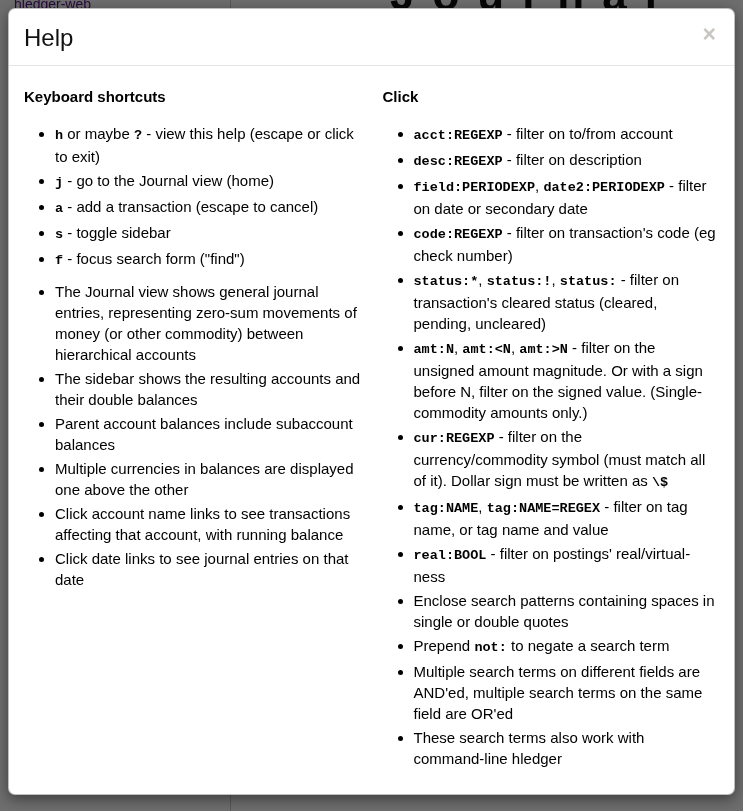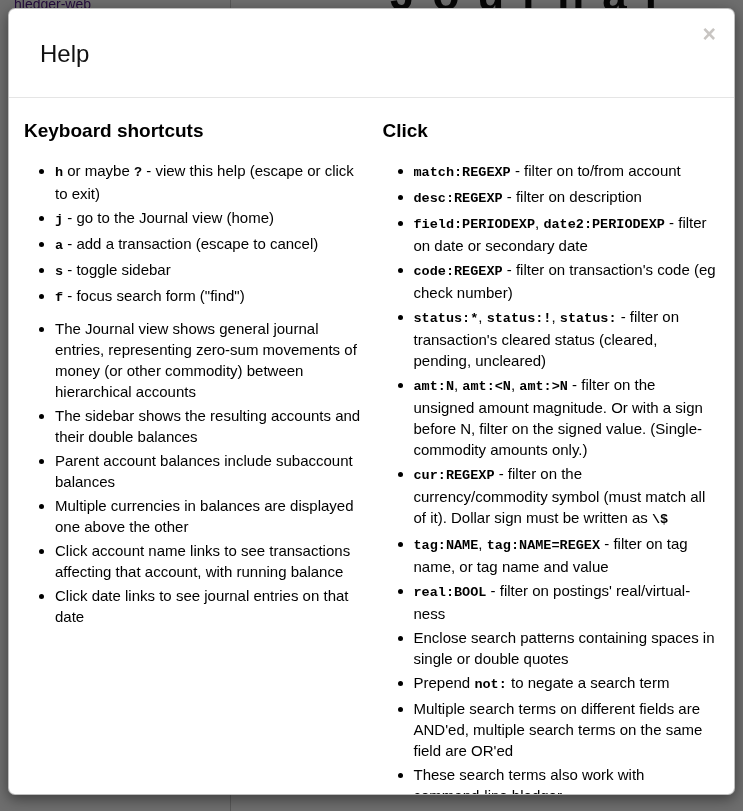--- a/index.html
+++ b/index.html
@@ -23,32 +23,32 @@
 
   
   .modal-dialog {
     position:absolute; left:8px; top:8px; width:727px; height:787px;
     background:#ffffff; border-radius:7px;
     border:1px solid rgba(0,0,0,0.25);
     box-shadow:0 4px 14px rgba(0,0,0,0.45);
     box-sizing:border-box; overflow:hidden;
   }
   .modal-header { position:relative; padding:16px 16px 14px 15px; border-bottom:1px solid #e5e5e5; }
-  .modal-title { margin:16px; font-size:24px; font-weight:400; color:#111; line-height:1.1; }
+  .modal-title { margin:0; font-size:24px; font-weight:400; color:#111; line-height:1.1; }
   .close-btn {
     position:absolute; top:14px; right:18px;
     background:none; border:none; padding:0; cursor:pointer;
     font-size:23px; font-weight:bold; color:#c8c5c2; line-height:1;
     font-family:"Liberation Sans", sans-serif;
   }
   .modal-body { display:flex; gap:22px; padding:16px 15px; }
   .help-col { flex:1 1 0; min-width:0; }
 
   .help-section h4 {
-    margin:16px 0 18px 0; font-size:19px; font-weight:bold; color:#000;
+    margin:16px 0 18px 0; font-size:15px; font-weight:bold; color:#000;
   }
   .help-section:first-child h4 { margin-top:6px; }
   .help-section ul { margin:0 0 10px 0; padding-left:31px; }
   .help-section li {
     font-size:15px; line-height:21px; color:#000; margin-bottom:3px;
   }
   code {
     font-family:"Liberation Mono", monospace;
     font-weight:bold; font-size:13.5px; color:#000;
     white-space:nowrap;
@@ -90,21 +90,21 @@
             <li>Multiple currencies in balances are displayed one above the other</li>
             <li>Click account name links to see transactions affecting that account, with running balance</li>
             <li>Click date links to see journal entries on that date</li>
           </ul>
       </div>
     </div>
     <div class="help-col">
       <div class="help-section">
         <h4>Click</h4>
         <ul>
-            <li><code>match:REGEXP</code> - filter on to/from account</li>
+            <li><code>acct:REGEXP</code> - filter on to/from account</li>
             <li><code>desc:REGEXP</code> - filter on description</li>
             <li><code>field:PERIODEXP</code>, <code>date2:PERIODEXP</code> - filter on date or secondary date</li>
             <li><code>code:REGEXP</code> - filter on transaction's code (eg check number)</li>
             <li><code>status:*</code>, <code>status:!</code>, <code>status:</code> - filter on transaction's cleared status (cleared, pending, uncleared)</li>
             <li><code>amt:N</code>, <code>amt:&lt;N</code>, <code>amt:&gt;N</code> - filter on the unsigned amount magnitude. Or with a sign before N, filter on the signed value. (Single-commodity amounts only.)</li>
             <li><code>cur:REGEXP</code> - filter on the currency/commodity symbol (must match all of it). Dollar sign must be written as <code>\$</code></li>
             <li><code>tag:NAME</code>, <code>tag:NAME=REGEX</code> - filter on tag name, or tag name and value</li>
             <li><code>real:BOOL</code> - filter on postings' real/virtual-ness</li>
             <li>Enclose search patterns containing spaces in single or double quotes</li>
             <li>Prepend <code>not:</code> to negate a search term</li>

